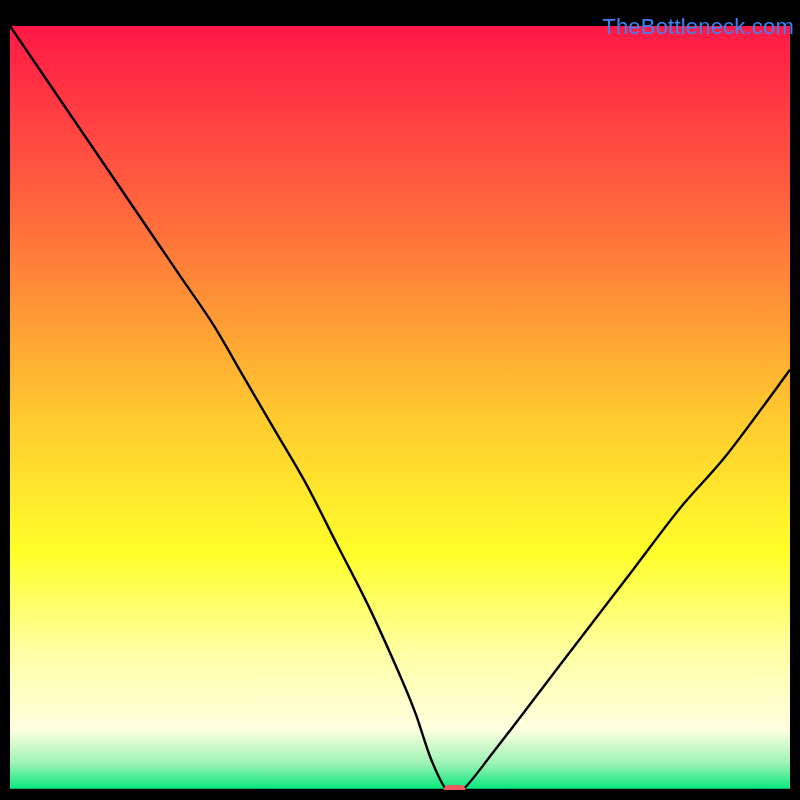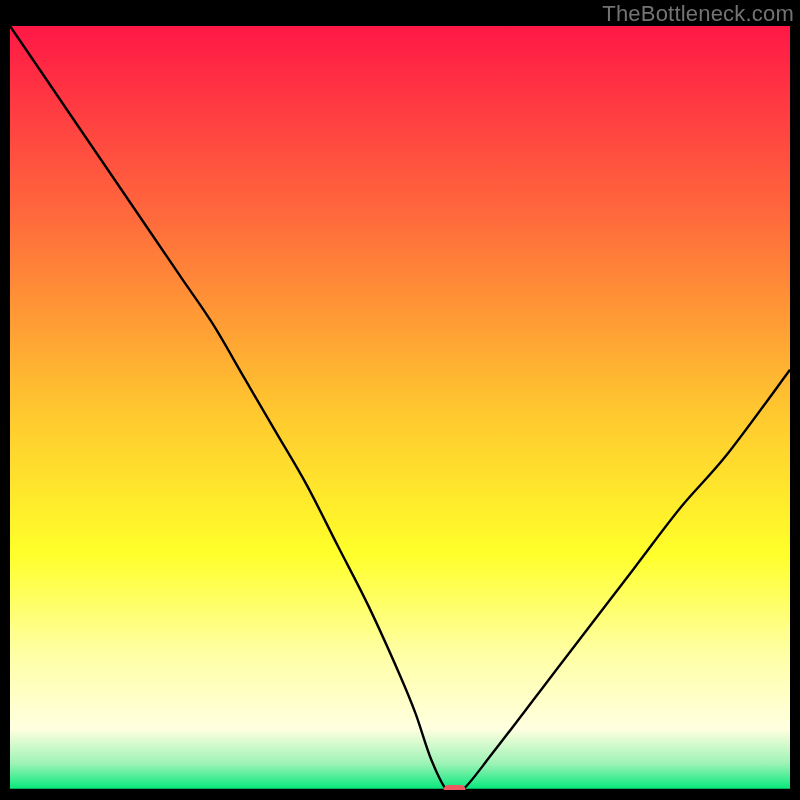--- a/index.html
+++ b/index.html
@@ -6,23 +6,23 @@
     margin: 0;
     padding: 0;
     width: 800px;
     height: 800px;
     background: #000;
     overflow: hidden;
     font-family: Arial, Helvetica, sans-serif;
   }
   .watermark {
     position: absolute;
-    top: 1px;
+    top: 14px;
     right: 6px;
-    color: #737373;
+    color: #3b82f6;
     font-size: 22px;
     font-weight: 500;
     letter-spacing: 0.2px;
     z-index: 10;
     text-align: center;
   }
   .frame {
     position: absolute;
     left: 10px;
     top: 26px;

